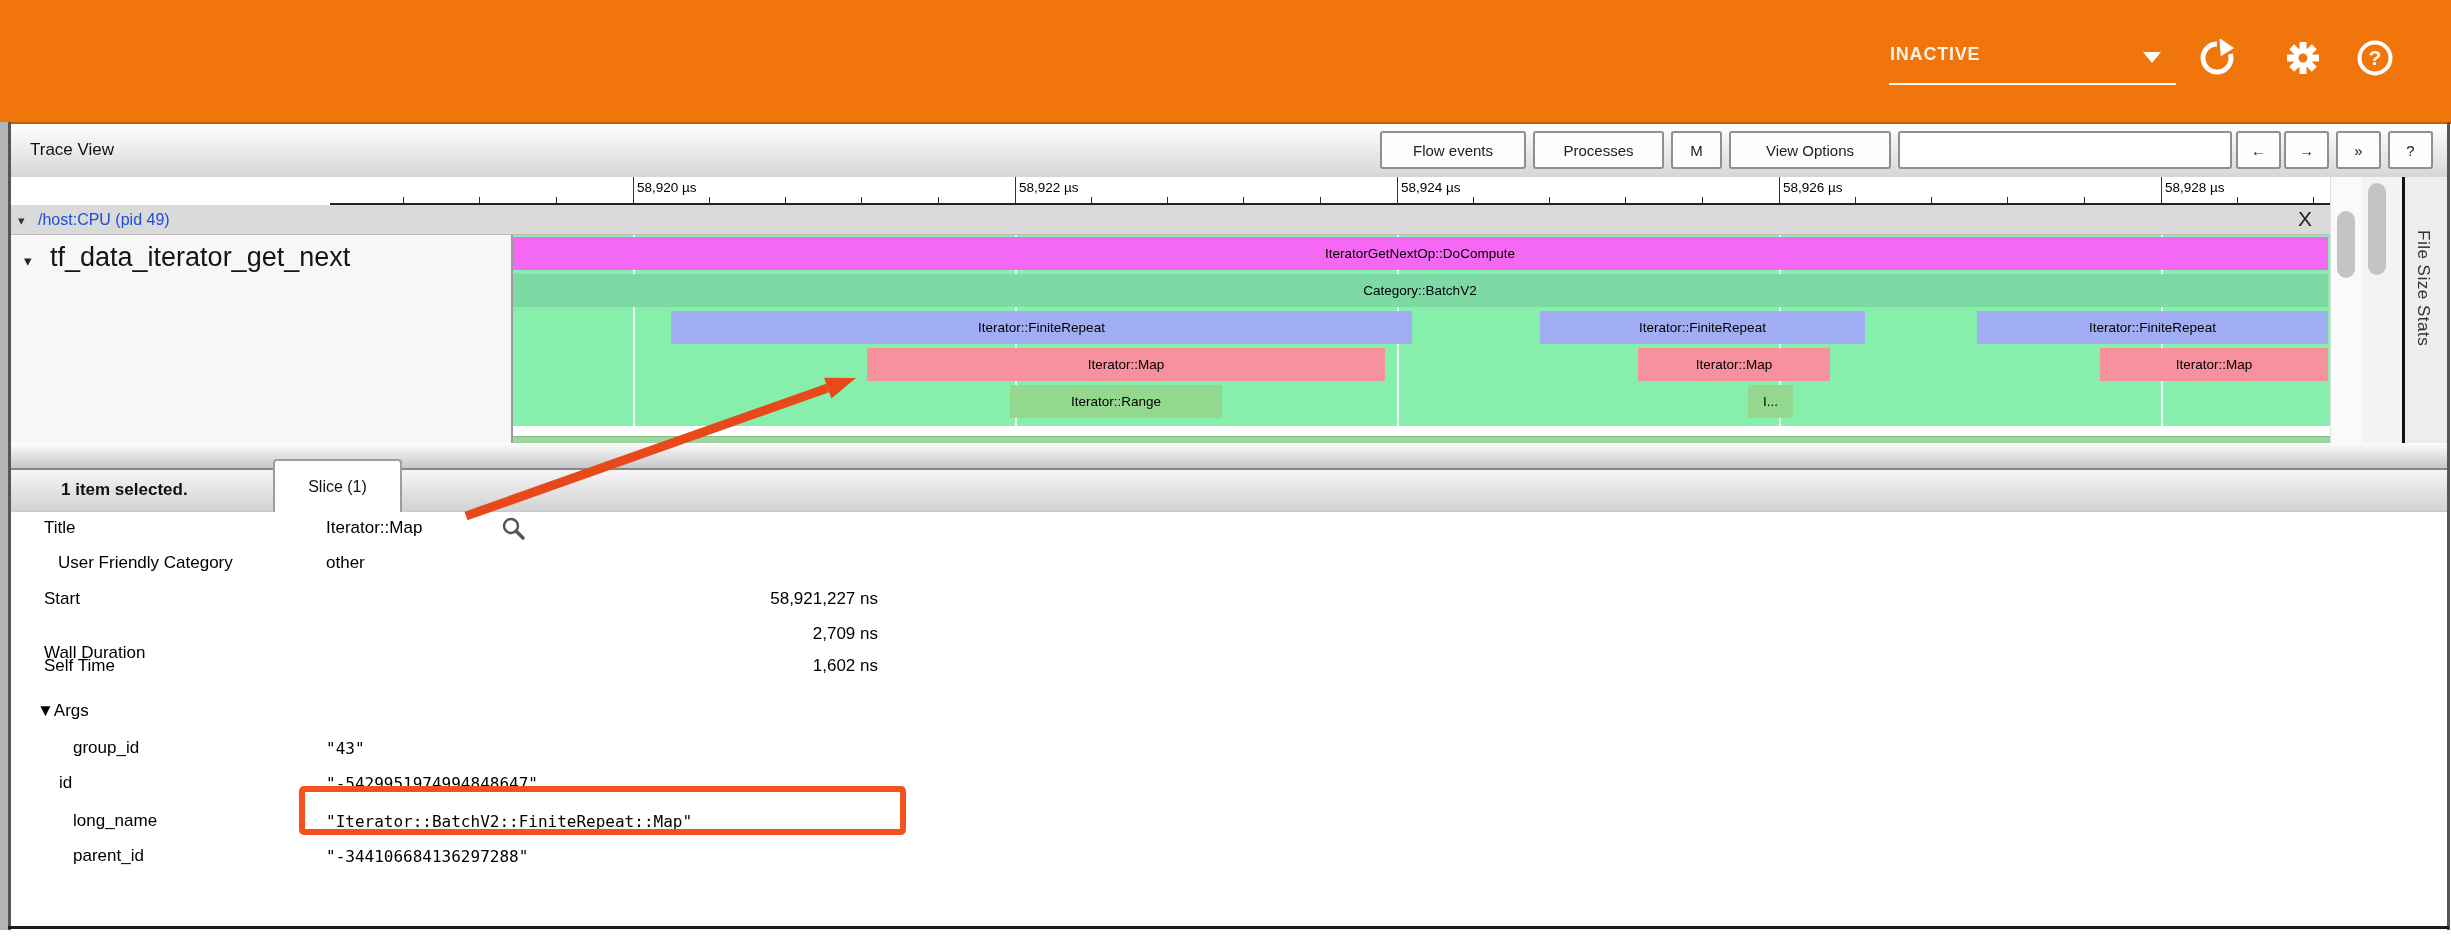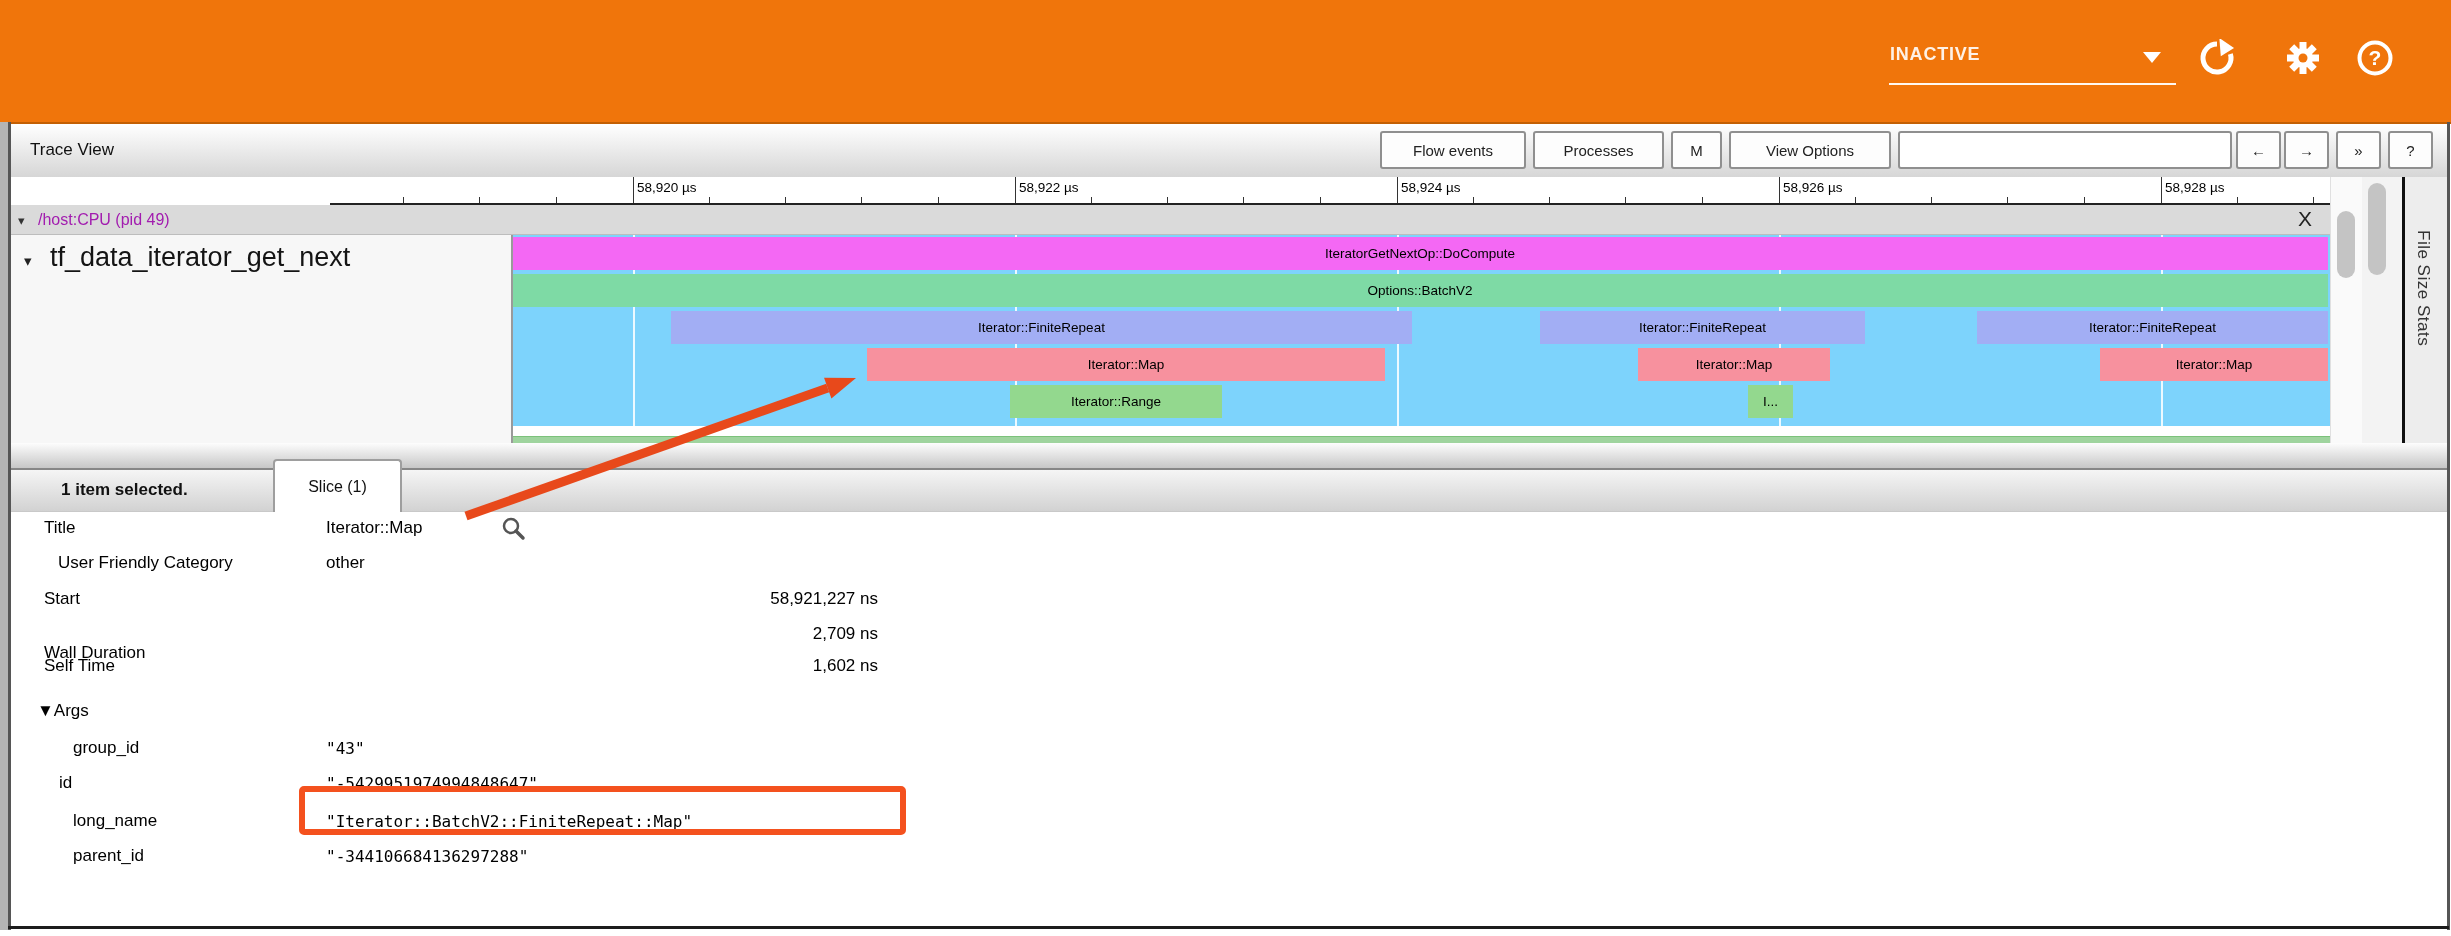--- a/index.html
+++ b/index.html
@@ -24,27 +24,27 @@
   .search-box{position:absolute;left:1898px;top:131px;width:334px;height:38px;background:#fff;border:2px solid #8f8f8f;border-radius:3px;box-sizing:border-box;font-size:15px;padding:0 8px;font-family:"Liberation Sans",sans-serif;}
   
   .axis{left:11px;top:177px;width:2391px;height:28px;background:#fff;}
   .axis-edge{left:330px;top:203px;width:2000px;height:2px;background:#222;}
   .tick-major{position:absolute;top:0;width:1px;height:28px;background:#333;}
   .tick-minor{position:absolute;top:20px;width:1px;height:8px;background:#333;}
   .tick-label{position:absolute;top:3px;font-size:13.5px;color:#000;white-space:nowrap;}
   
   .process-row{left:11px;top:205px;width:2319px;height:30px;background:#dadada;border-bottom:1px solid #bdbdbd;box-sizing:border-box;}
   .proc-arrow{left:18px;top:213px;font-size:13px;color:#333;}
-  .proc-label{left:38px;top:211px;font-size:16px;color:#a21caf;}
+  .proc-label{left:38px;top:211px;font-size:16px;color:#1d4ed8;}
   .close-x{left:2298px;top:207px;font-size:21px;color:#222;cursor:pointer;}
   
   .left-panel{left:11px;top:235px;width:502px;height:208px;background:#f7f7f7;border-right:2px solid #9a9a9a;box-sizing:border-box;}
   .track-arrow{left:24px;top:252px;font-size:15px;color:#222;}
   .track-label{left:50px;top:242px;font-size:27px;color:#141414;}
-  .timeline{left:513px;top:235px;width:1817px;height:191px;background:#7dd3fc;overflow:hidden;}
+  .timeline{left:513px;top:235px;width:1817px;height:191px;background:#86efac;overflow:hidden;}
   .white-band{left:513px;top:426px;width:1817px;height:17px;background:#fff;}
   .summary-line{left:513px;top:436px;width:1817px;height:8px;background:#9fd49e;border-top:1px solid #7cc27b;}
   .gridline{position:absolute;top:0;width:2px;height:191px;background:rgba(255,255,255,.85);}
   .bar{position:absolute;height:33px;display:flex;align-items:center;justify-content:center;font-size:13.5px;color:#000;white-space:nowrap;overflow:hidden;cursor:pointer;}
   
   .scol1{left:2330px;top:177px;width:32px;height:266px;background:#fafafa;border-left:1px solid #e0e0e0;}
   .scol2{left:2362px;top:177px;width:40px;height:266px;background:#f3f3f3;}
   .pill{position:absolute;background:#c4c4c4;border-radius:9px;width:18px;cursor:pointer;}
   .file-strip{left:2402px;top:177px;width:45px;height:266px;background:#ededed;border-left:3px solid #111;box-sizing:border-box;}
   .file-strip-text{left:2413px;top:230px;font-size:17px;color:#333;writing-mode:vertical-rl;letter-spacing:.5px;white-space:nowrap;}
@@ -161,21 +161,21 @@
   <div class="abs timeline" id="timeline">
       <div class="gridline" style="left: 120px;"></div>
       <div class="gridline" style="left: 502px;"></div>
       <div class="gridline" style="left: 884px;"></div>
       <div class="gridline" style="left: 1266px;"></div>
       <div class="gridline" style="left: 1648px;"></div>
       <div class="bar" style="left: -1px; top: 2px; width: 1816px; background: rgb(244, 104, 244);">
         <span>IteratorGetNextOp::DoCompute</span>
       </div>
       <div class="bar" style="left: -1px; top: 39px; width: 1816px; background: rgb(126, 218, 165);">
-        <span>Options::BatchV2</span>
+        <span>Category::BatchV2</span>
       </div>
       <div class="bar" style="left: 158px; top: 76px; width: 741px; background: rgb(162, 174, 244);">
         <span>Iterator::FiniteRepeat</span>
       </div>
       <div class="bar" style="left: 1027px; top: 76px; width: 325px; background: rgb(162, 174, 244);">
         <span>Iterator::FiniteRepeat</span>
       </div>
       <div class="bar" style="left: 1464px; top: 76px; width: 351px; background: rgb(162, 174, 244);">
         <span>Iterator::FiniteRepeat</span>
       </div>

